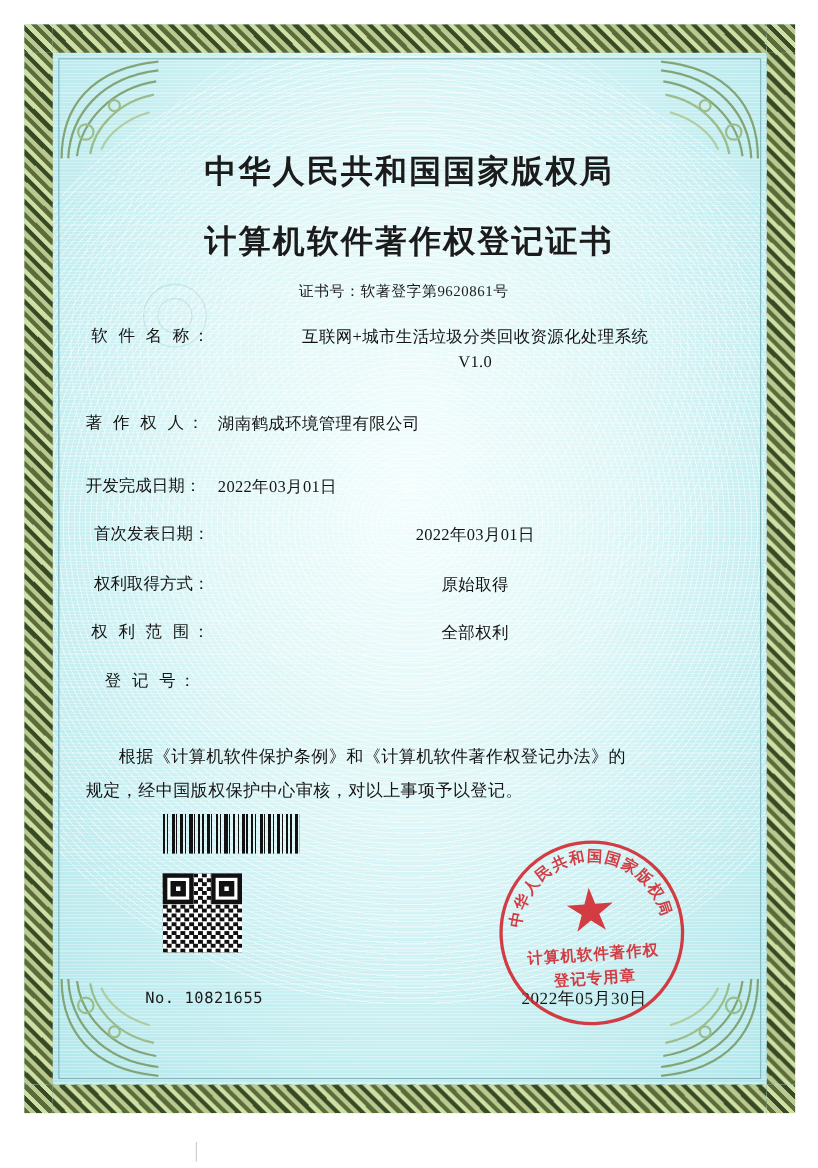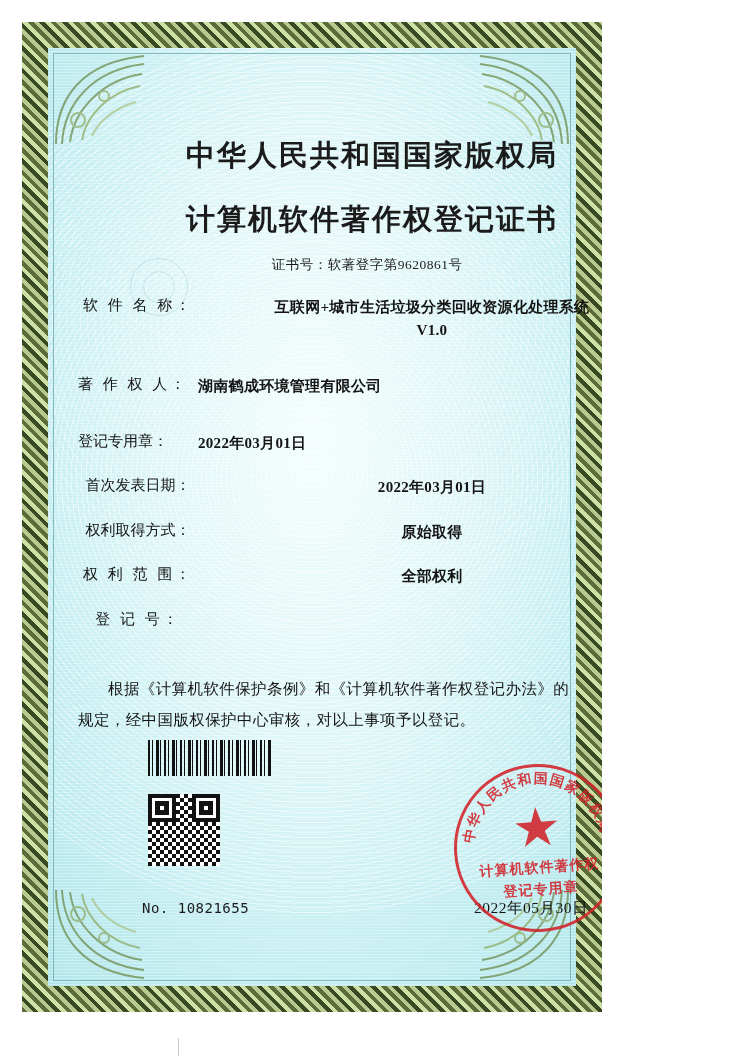--- a/index.html
+++ b/index.html
@@ -13,21 +13,21 @@
     font-family: "Liberation Serif", "DejaVu Serif", serif;
     position: relative;
     overflow: hidden;
   }
 
   
   .certificate {
     position: absolute;
     left: 22px;
     top: 22px;
-    width: 580px;
+    width: 701px;
     height: 990px;
     background:
       repeating-linear-gradient(0deg, rgba(255,255,255,0.30) 0px, rgba(255,255,255,0.30) 1px, rgba(210,242,243,0.0) 1px, rgba(210,242,243,0.0) 3px),
       radial-gradient(ellipse at 50% 42%, #f2fdfd 0%, #ddf6f7 38%, #c5eef1 66%, #aee5ea 100%);
     box-sizing: border-box;
     overflow: hidden;
   }
 
   
   .guilloche {
@@ -142,21 +142,21 @@
   }
   .field .label {
     width: 120px;
     flex: 0 0 120px;
     letter-spacing: 3px;
     white-space: nowrap;
   }
   .field .label.tight { letter-spacing: 0px; }
   .field .value {
     flex: 1;
-    font-weight: bold;
+    font-weight: normal;
     line-height: 1.5;
     letter-spacing: .3px;
   }
   .field .value.mono {
     font-family: "DejaVu Sans Mono", "Liberation Mono", monospace;
     font-weight: bold;
     font-size: 14.5px;
   }
   .field.big  { margin-top: 22px; text-align: center; }
   .field.gap  { margin-top: 34px; }
@@ -200,21 +200,21 @@
     width: 20px; height: 20px;
     border: 4px solid #111;
     background: #fff;
     box-shadow: inset 0 0 0 3px #fff, inset 0 0 0 8px #111;
   }
   .qrcode::before { left: 0; top: 0; }
   .qrcode::after  { right: 0; top: 0; }
 
   .serial {
     position: absolute;
-    left: 120px;
+    left: 110px;
     top: 878px;
     font-size: 14px;
     color: #1b1b1b;
     font-family: "DejaVu Sans Mono", "Liberation Mono", monospace;
     letter-spacing: .5px;
   }
   .issue-date {
     position: absolute;
     left: 452px;
     top: 876px;
@@ -370,21 +370,21 @@
       <span class="value" style="white-space: pre-line;">互联网+城市生活垃圾分类回收资源化处理系统
 V1.0</span>
     </div>
 
     <div class="field gap">
       <span class="label">著 作 权 人：</span>
       <span class="value">湖南鹤成环境管理有限公司</span>
     </div>
 
     <div class="field gap">
-      <span class="label tight">登记专用章：</span>
+      <span class="label tight">开发完成日期：</span>
       <span class="value">2022年03月01日</span>
     </div>
 
     <div class="field big">
       <span class="label tight">首次发表日期：</span>
       <span class="value">2022年03月01日</span>
     </div>
 
     <div class="field big">
       <span class="label tight">权利取得方式：</span>

